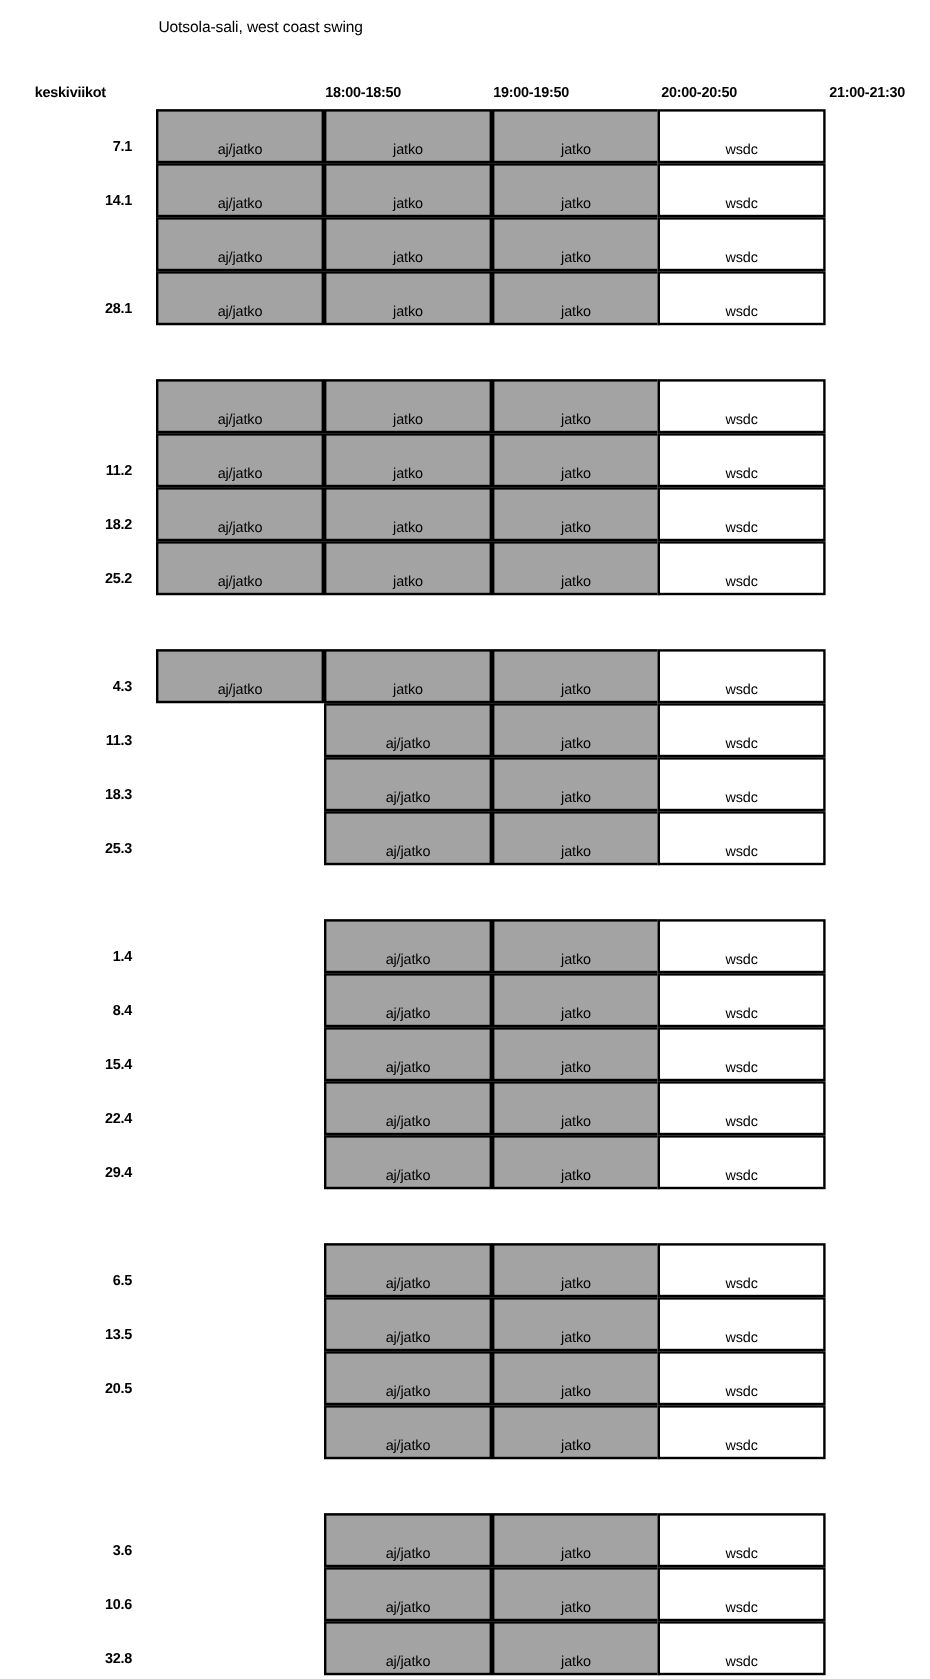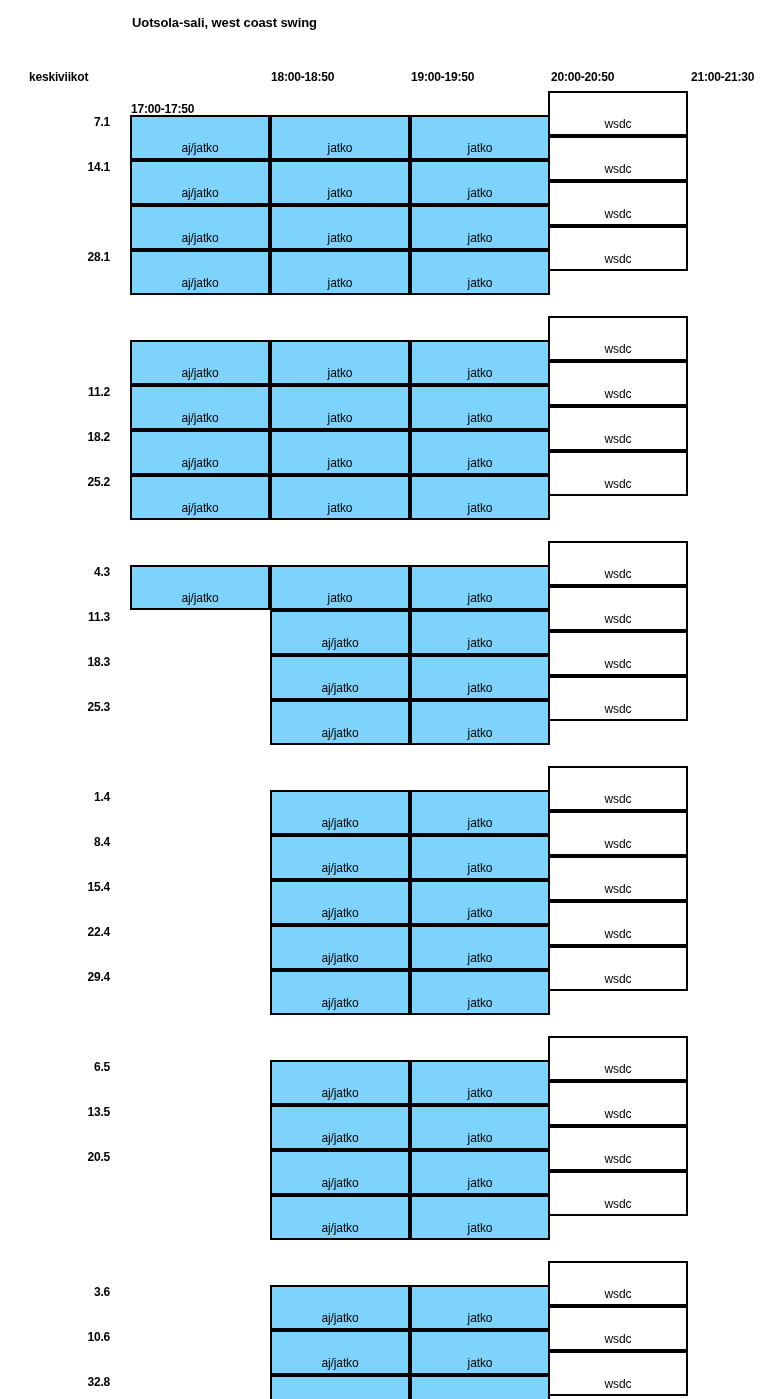--- a/index.html
+++ b/index.html
@@ -15,21 +15,21 @@
     font-family: "Liberation Sans", sans-serif;
     color: #000000;
   }
 
   
   #venue-title {
     position: absolute;
     left: 132px;
     top: 15px;
     font-size: 13px;
-    font-weight: bold;
+    font-weight: normal;
     letter-spacing: -0.1px;
     white-space: nowrap;
   }
 
   
   #schedule-header {
     position: absolute;
     left: 0;
     top: 70px;
     width: 775px;
@@ -103,21 +103,21 @@
     line-height: 62px;
     text-align: center;
     letter-spacing: -0.1px;
     overflow: hidden;
   }
   .cell.c0 { left: 130px; }
   .cell.c1 { left: 270px; }
   .cell.c2 { left: 410px; }
   .cell.c3 { left: 548px; }
 
-  .cell.green { background: #7dd3fc; margin-top: 24px; }
+  .cell.green { background: #a3a3a3; }
   .cell.white { background: #ffffff; }
 </style>
 </head>
 <body>
 
 <div id="venue-title">Uotsola-sali, west coast swing</div>
 
 <div id="schedule-header">
   <div class="hdr hdr-daylabel">keskiviikot</div>
   <div class="hdr hdr-slot s0">17:00-17:50</div>

